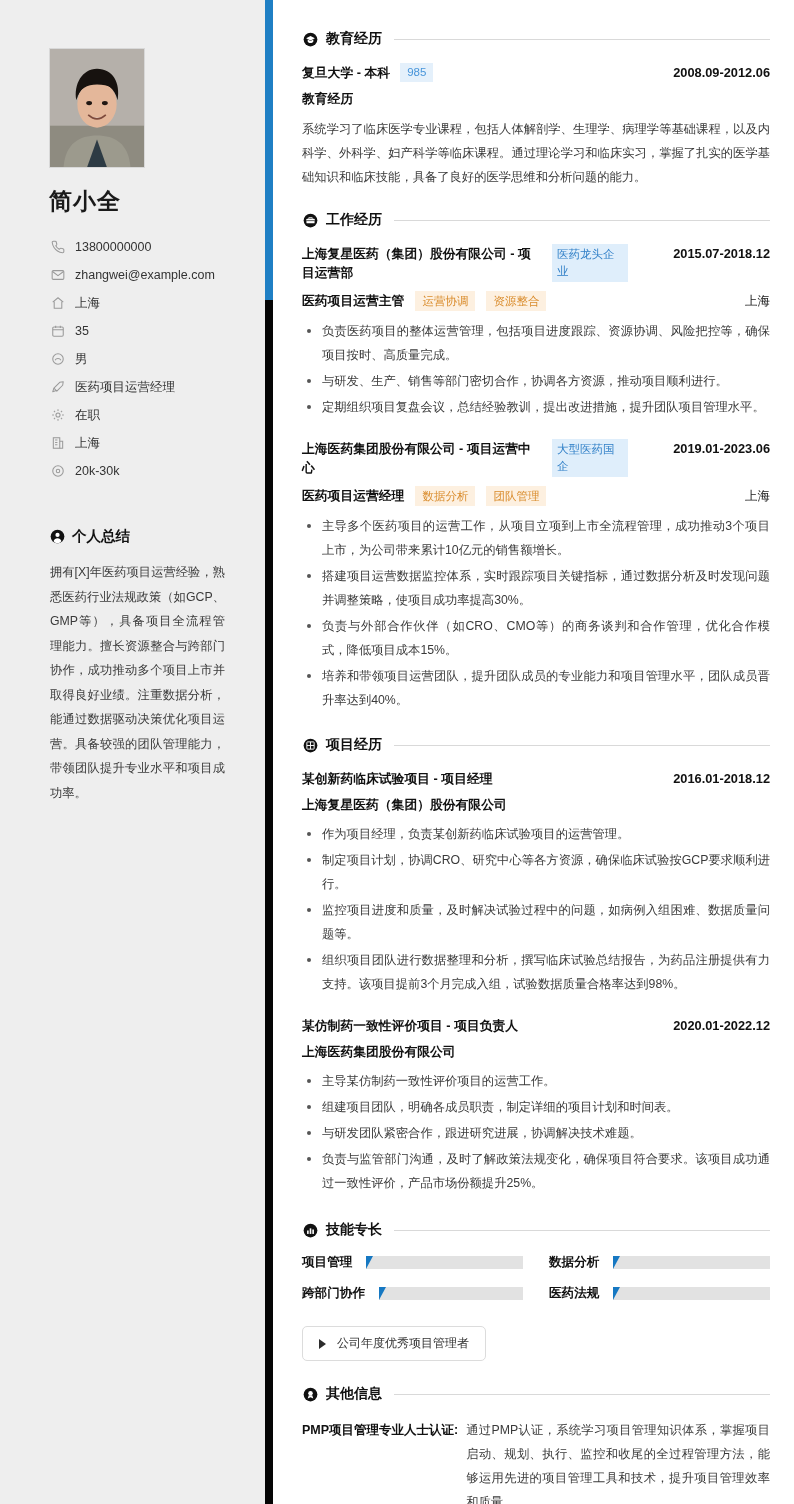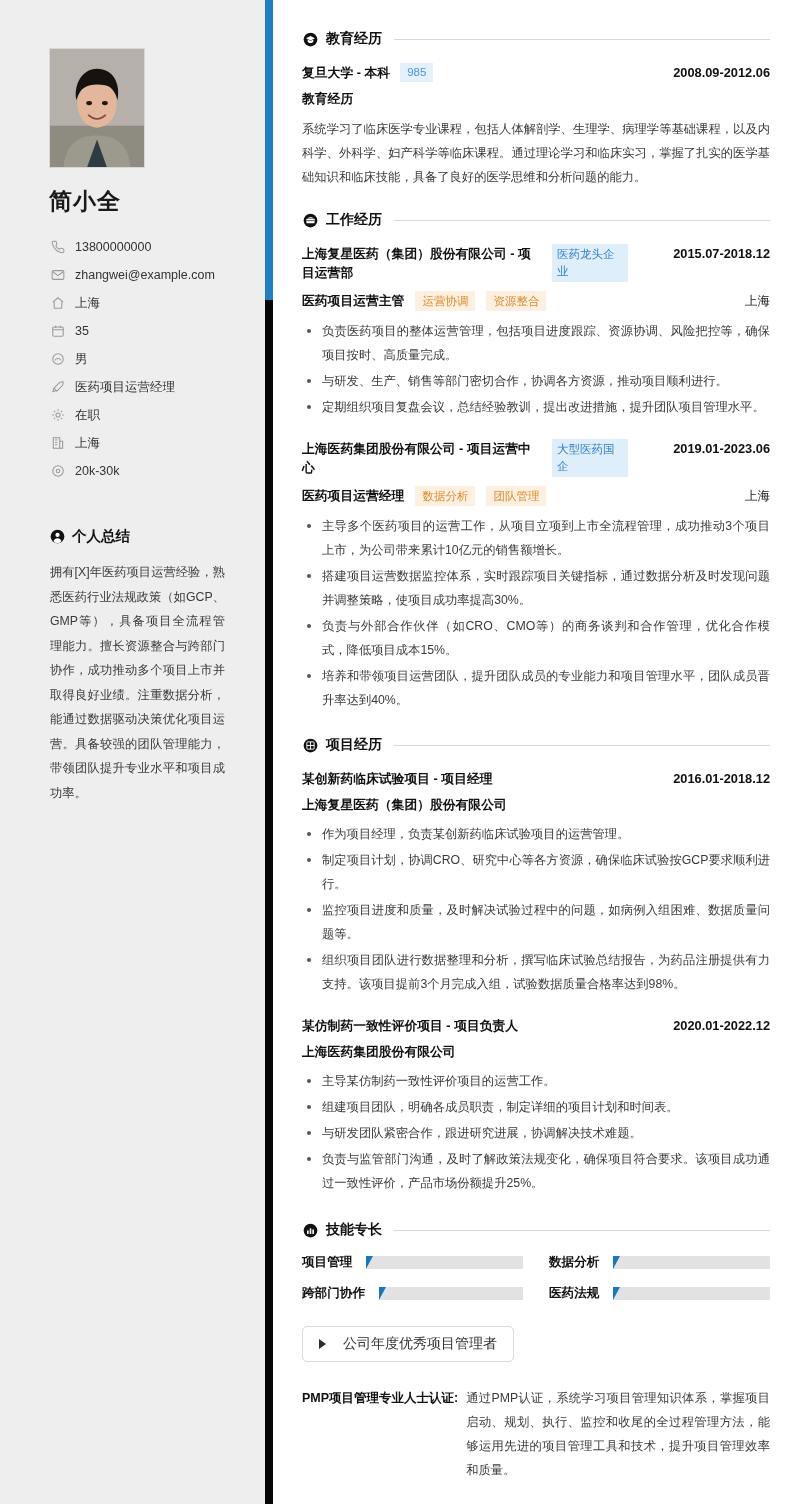--- a/index.html
+++ b/index.html
@@ -299,25 +299,25 @@
     position:absolute;
     right:-7px;top:0;
     width:0;height:0;
     border-top:13px solid #1678c2;
     border-right:7px solid transparent;
   }
 
   .award-pill{
     display:inline-flex;
     align-items:center;
-    gap:17px;
+    gap:11px;
     border:1px solid #dcdcdc;
     border-radius:5px;
     padding:8px 16px;
-    font-size:14px;
+    font-size:12px;
     color:#333;
     margin-top:2px;
     margin-bottom:20px;
     background:#fff;
   }
   .award-pill .tri{
     width:0;height:0;
     border-left:7px solid #2c2c2c;
     border-top:5px solid transparent;
     border-bottom:5px solid transparent;
@@ -648,20 +648,31 @@
 
     <section class="section">
 
       <div class="award-pill">
         <span class="tri"></span>
         <span>公司年度优秀项目管理者</span>
       </div>
     </section>
 
     <section class="section">
+      <div class="section-head">
+        <span class="sicon">
+          <svg width="15" height="15" viewBox="0 0 24 24">
+              <circle cx="12" cy="12" r="11" fill="#111"></circle>
+              <circle cx="12" cy="10" r="3.6" fill="#fff"></circle>
+              <path d="M9.2 13.2L7.6 18.4l4.4-2.2 4.4 2.2-1.6-5.2z" fill="#fff"></path>
+            </svg>
+        </span>
+        <span class="section-title">其他信息</span>
+        <span class="section-rule"></span>
+      </div>
 
       <div class="other-row">
         <span class="other-label">PMP项目管理专业人士认证:</span>
         <span class="other-text">通过PMP认证，系统学习项目管理知识体系，掌握项目启动、规划、执行、监控和收尾的全过程管理方法，能够运用先进的项目管理工具和技术，提升项目管理效率和质量。</span>
       </div>
     </section>
 
   </main>
 </div>
 

